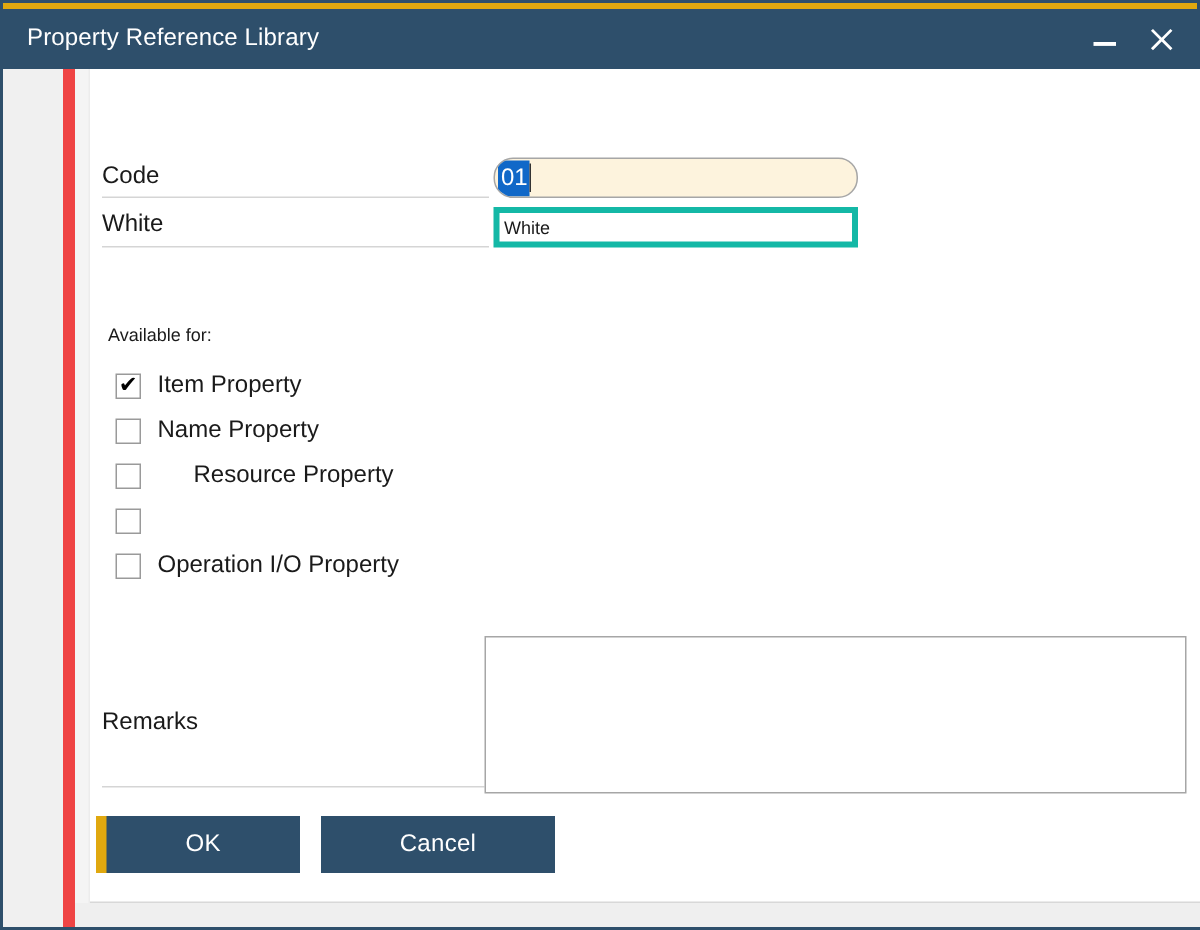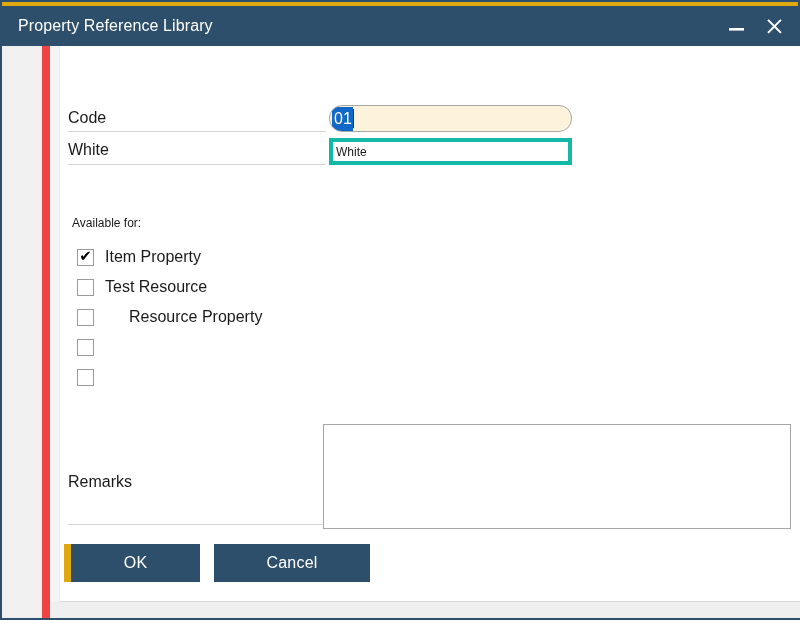--- a/index.html
+++ b/index.html
@@ -318,34 +318,35 @@
 
         <div class="cb-row" style="left:27px; top:199px;">
           <span class="cbox">
             <span class="tick">✔</span>
           </span>
           <span class="cb-label">Item Property</span>
         </div>
 
         <div class="cb-row" style="left:27px; top:229px;">
           <span class="cbox"></span>
-          <span class="cb-label">Test Resource</span>
+          <span class="cb-label">Name Property</span>
         </div>
 
         <div class="cb-row" style="left:27px; top:259px;gap:24px;">
           <span class="cbox"></span>
           <span class="cb-label">Resource Property</span>
         </div>
 
         <div class="cb-row" style="left:27px; top:289px;">
           <span class="cbox"></span>
         </div>
 
         <div class="cb-row" style="left:27px; top:319px;">
           <span class="cbox"></span>
+          <span class="cb-label">Operation I/O Property</span>
         </div>
 
         <div class="remarks-label" style="left:18px; top:427px;">Remarks</div>
         <div class="remarks-rule" style="left:18px; top:478px; width:258px;"></div>
         <textarea class="remarks-box" style="left: 273px; top: 378px; width: 468px; height: 105px;" placeholder=""></textarea>
 
         <button class="btn default" style="left:14px; top:498px; width:136px;">OK</button>
         <button class="btn" style="left:164px; top:498px; width:156px;">Cancel</button>
 
       </div>

